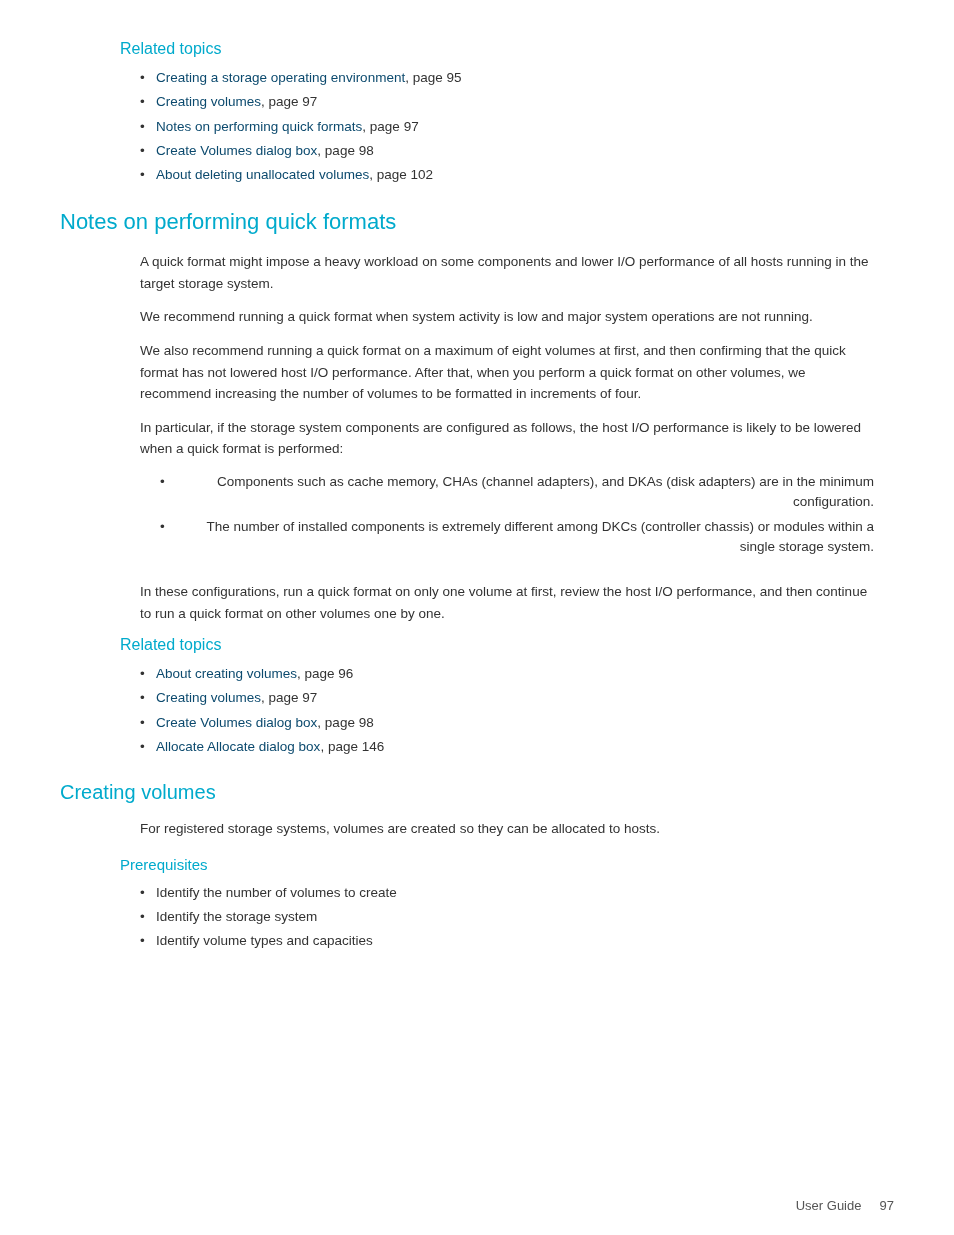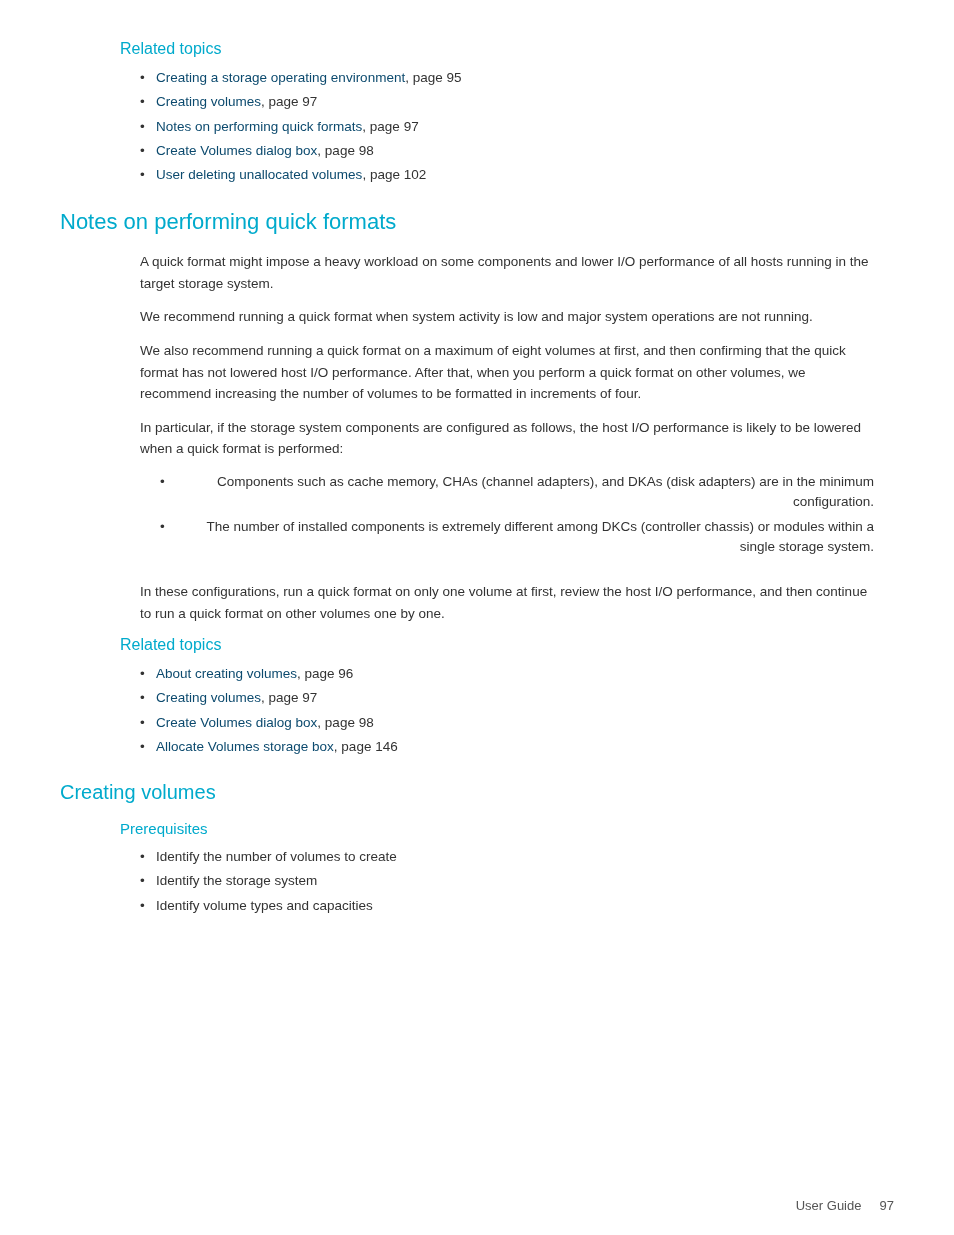--- a/index.html
+++ b/index.html
@@ -131,21 +131,21 @@
         <li>
           <a href="#">Creating volumes</a><span class="page-ref">, page 97</span>
         </li>
         <li>
           <a href="#">Notes on performing quick formats</a><span class="page-ref">, page 97</span>
         </li>
         <li>
           <a href="#">Create Volumes dialog box</a><span class="page-ref">, page 98</span>
         </li>
         <li>
-          <a href="#">User deleting unallocated volumes</a><span class="page-ref">, page 102</span>
+          <a href="#">About deleting unallocated volumes</a><span class="page-ref">, page 102</span>
         </li>
       </ul>
     </div>
   </div>
 
   <div class="section-divider">
     <h2 class="section-title-large">Notes on performing quick formats</h2>
 
     <p class="body-text">A quick format might impose a heavy workload on some components and lower I/O performance of all hosts running in the target storage system.</p>
     <p class="body-text">We recommend running a quick format when system activity is low and major system operations are not running.</p>
@@ -171,29 +171,30 @@
         <li>
           <a href="#">About creating volumes</a><span class="page-ref">, page 96</span>
         </li>
         <li>
           <a href="#">Creating volumes</a><span class="page-ref">, page 97</span>
         </li>
         <li>
           <a href="#">Create Volumes dialog box</a><span class="page-ref">, page 98</span>
         </li>
         <li>
-          <a href="#">Allocate Volumes storage box</a><span class="page-ref">, page 146</span>
+          <a href="#">Allocate Allocate dialog box</a><span class="page-ref">, page 146</span>
         </li>
       </ul>
     </div>
   </div>
 
   <div class="section-divider">
     <h2 class="section-title-medium">Creating volumes</h2>
 
+    <p class="body-text">For registered storage systems, volumes are created so they can be allocated to hosts.</p>
 
     <div class="indent-section">
       <h3 class="subsection-heading">Prerequisites</h3>
       <ul class="bullet-list">
         <li>
           <span>Identify the number of volumes to create</span>
         </li>
         <li>
           <span>Identify the storage system</span>
         </li>

